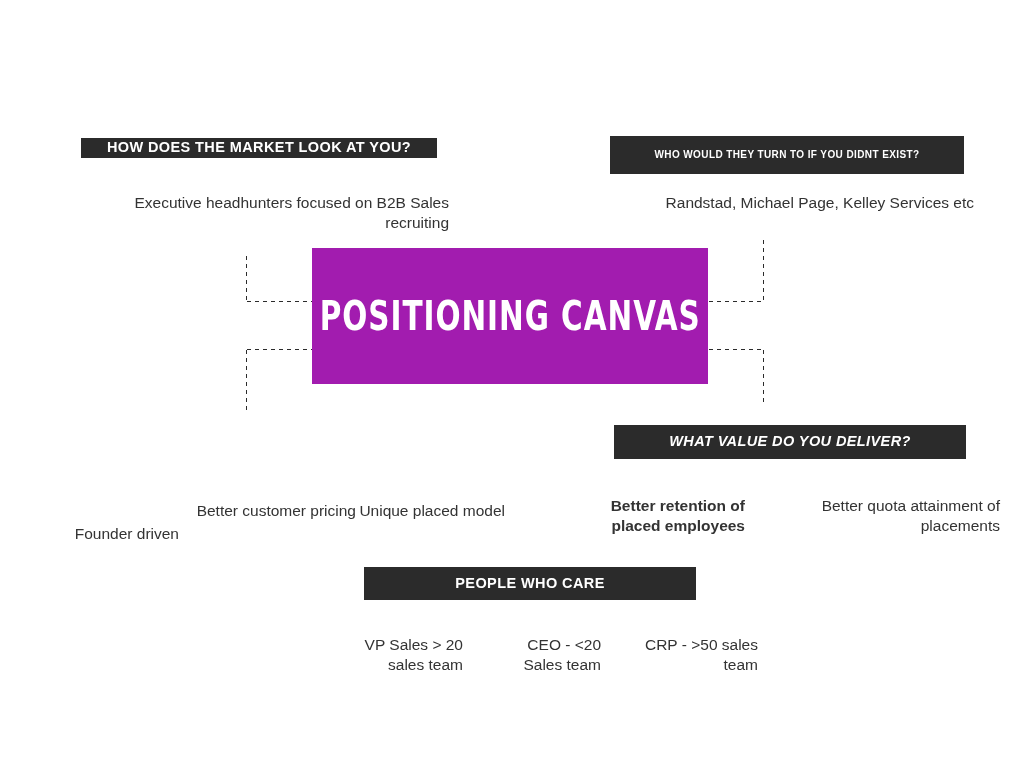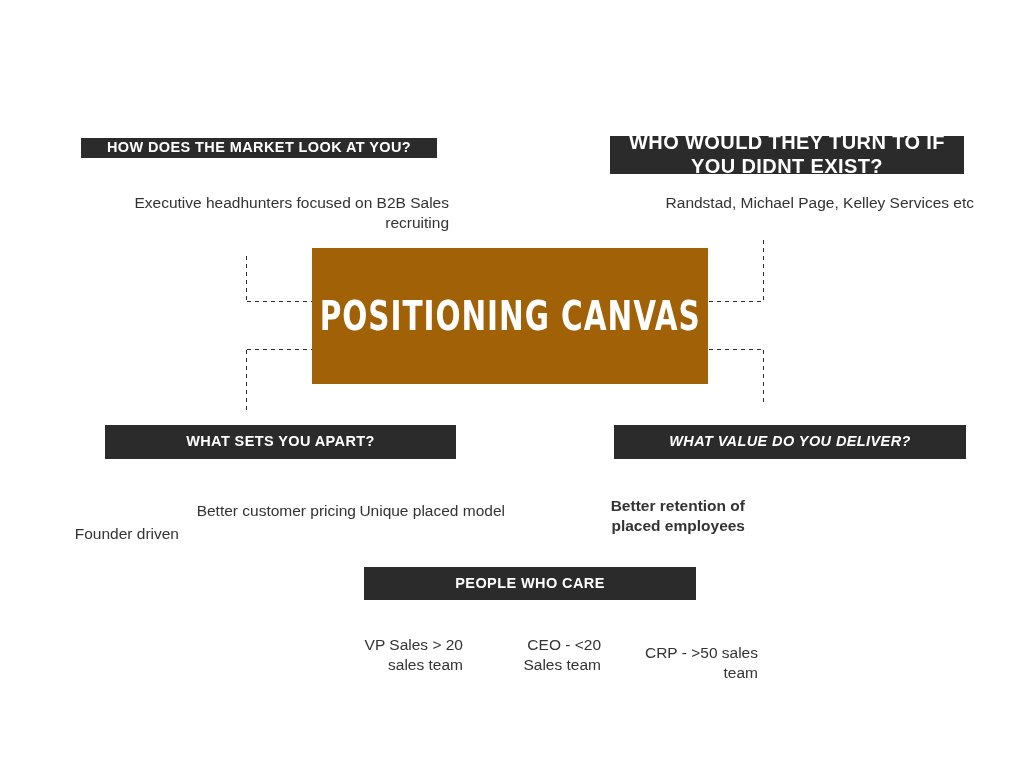--- a/index.html
+++ b/index.html
@@ -21,21 +21,21 @@
     text-align:center;
     font-weight:bold;
     letter-spacing:0.4px;
     line-height:1.18;
     padding:4px 10px;
   }
 
   .hero {
     position:absolute;
     left:312px; top:248px; width:396px; height:136px;
-    background:#a16207;
+    background:#a21caf;
     display:flex; align-items:center; justify-content:center;
   }
   .hero-title {
     color:#ffffff;
     font-family:"DejaVu Sans Condensed","Liberation Sans Narrow","Liberation Sans", sans-serif;
     font-weight:bold;
     font-size:41px;
     letter-spacing:1.2px;
     transform:scaleX(0.80);
     transform-origin:center;
@@ -46,39 +46,39 @@
     position:absolute;
     color:#333333;
     font-size:15.5px;
     line-height:1.28;
     text-align:right;
     font-weight:normal;
   }
 
   
   #bar-market   { left:81px;  top:138px; width:356px; height:20px; font-size:14.5px; }
-  #bar-turnto   { left:610px; top:136px; width:354px; height:38px; font-size:20px; }
+  #bar-turnto   { left:610px; top:136px; width:354px; height:38px; font-size:10px; }
   #bar-apart    { left:105px; top:425px; width:351px; height:34px; font-size:14.5px; }
   #bar-value    { left:614px; top:425px; width:352px; height:34px; font-size:14.5px;font-style:italic; }
   #bar-people   { left:364px; top:567px; width:332px; height:33px; font-size:14.5px; }
 
   
   #note-market  { left:93px;  top:193px; width:356px; }
   #note-turnto  { left:602px; top:193px; width:372px; }
 
   #note-founder { left:73px;  top:524px; width:106px; }
   #note-service { left:186px; top:501px; width:170px; }
   #note-pricing { left:349px; top:501px; width:156px; }
 
   #note-retention { left:575px; top:496px; width:170px;font-weight:bold; }
   #note-quota     { left:794px; top:496px; width:206px; }
 
   #note-vp  { left:329px; top:635px; width:134px; }
   #note-ceo { left:485px; top:635px; width:116px; }
-  #note-crp { left:630px; top:635px; width:128px;margin-top:8px; }
+  #note-crp { left:630px; top:635px; width:128px; }
 
   
   .dot-h, .dot-v { position:absolute; }
   .dot-h {
     height:3px;
     background-image:radial-gradient(#2b2b2b 42%, transparent 44%);
     background-size:8px 3px;
     background-repeat:repeat-x;
   }
   .dot-v {
@@ -118,26 +118,26 @@
   <div class="dot-v" id="conn-l2-v"></div>
   <div class="dot-h" id="conn-r1-h"></div>
   <div class="dot-v" id="conn-r1-v"></div>
   <div class="dot-h" id="conn-r2-h"></div>
   <div class="dot-v" id="conn-r2-v"></div>
 
   <div class="hero">
     <div class="hero-title">POSITIONING CANVAS</div>
   </div>
 
-  <div class="bar" id="bar-apart">WHAT SETS YOU APART?</div>
   <div class="note" id="note-founder">Founder driven</div>
   <div class="note" id="note-service">Better customer pricing</div>
   <div class="note" id="note-pricing">Unique placed model</div>
 
   <div class="bar" id="bar-value">WHAT VALUE DO YOU DELIVER?</div>
   <div class="note" id="note-retention">Better retention of placed employees</div>
+  <div class="note" id="note-quota">Better quota attainment of placements</div>
 
   <div class="bar" id="bar-people">PEOPLE WHO CARE</div>
   <div class="note" id="note-vp">VP Sales &gt; 20 sales team</div>
   <div class="note" id="note-ceo">CEO - &lt;20 Sales team</div>
   <div class="note" id="note-crp">CRP - &gt;50 sales team</div>
 
 </div>
 
 </body></html>

